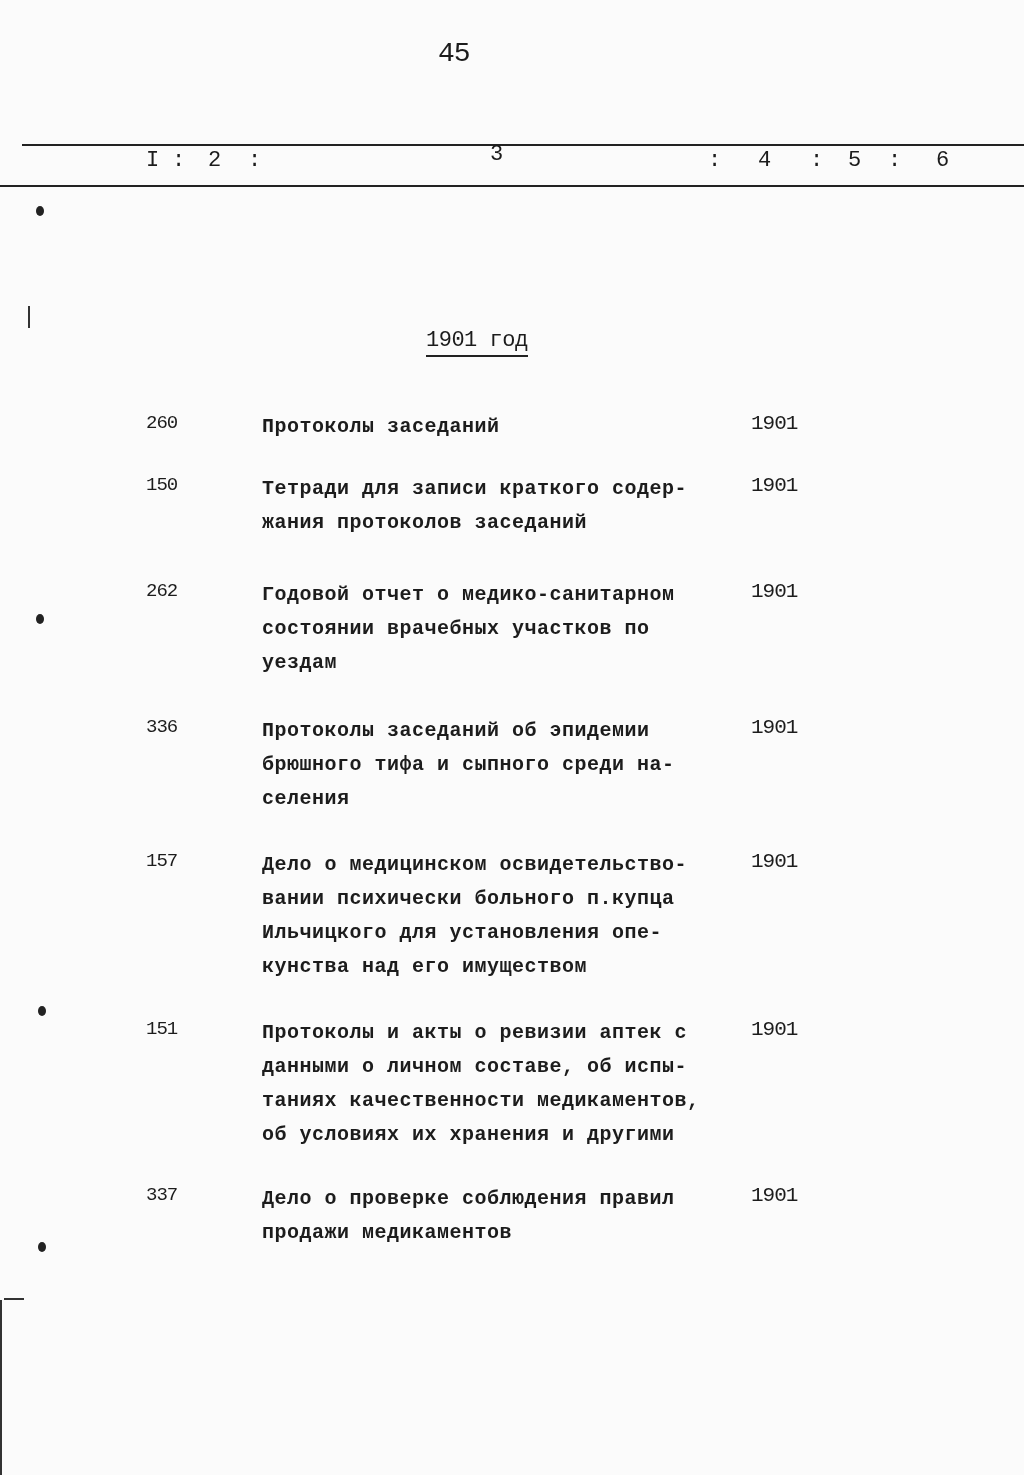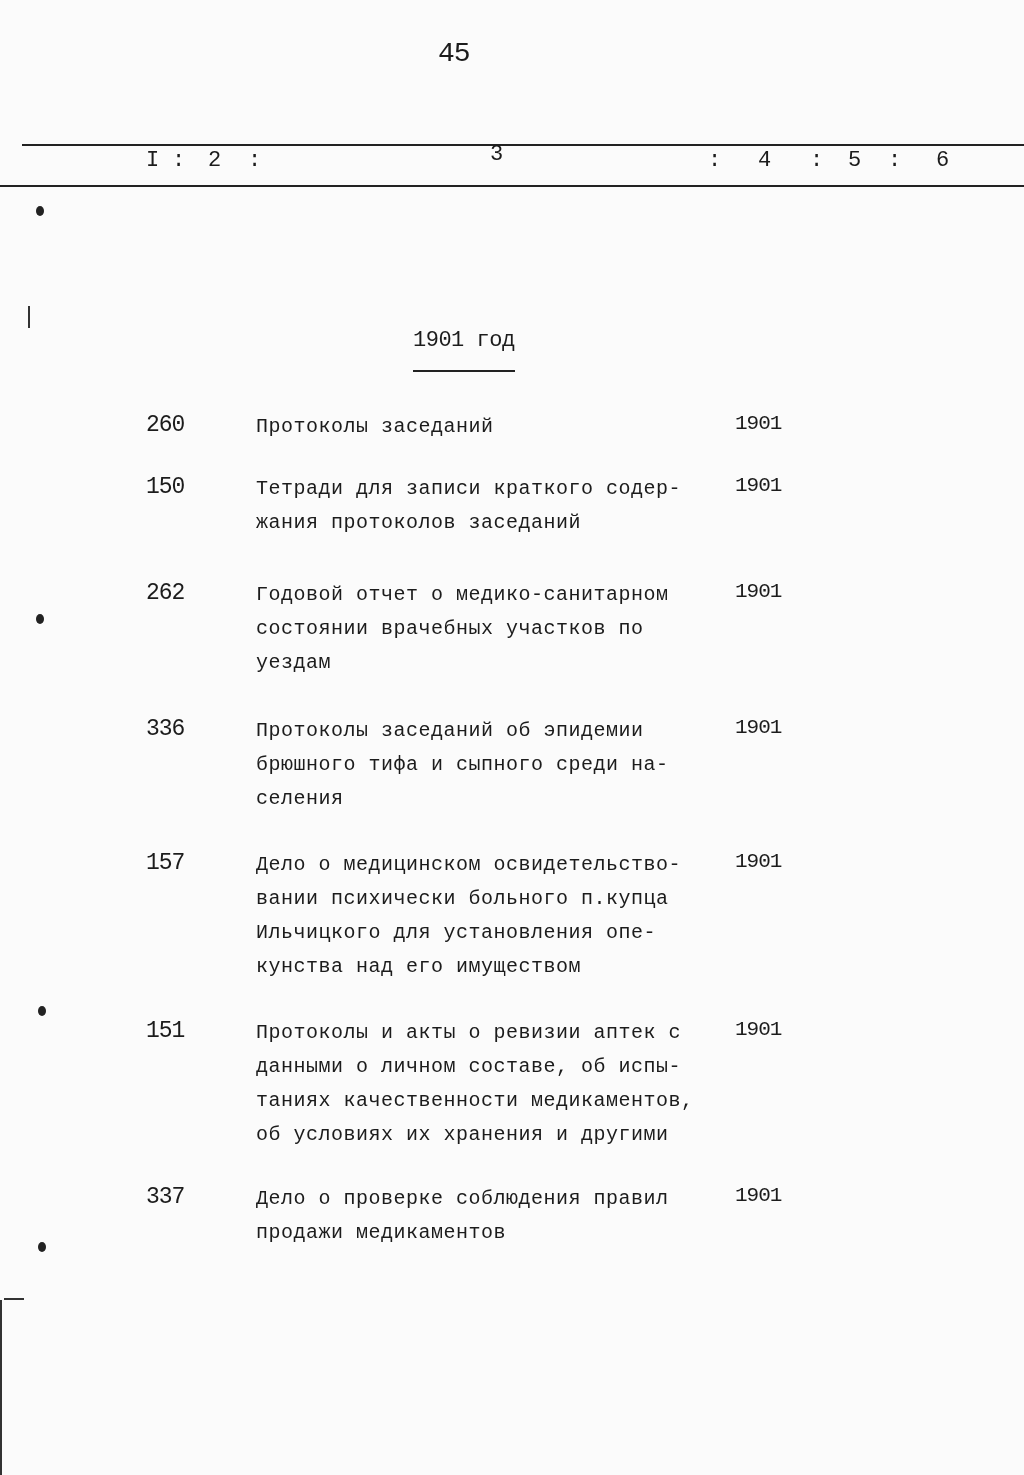--- a/index.html
+++ b/index.html
@@ -5,25 +5,25 @@
   html, body { margin:0; padding:0; }
   body {
     width:1024px; height:1475px; background:#fbfbfb; position:relative; overflow:hidden;
     font-family: "Liberation Mono", "DejaVu Sans Mono", monospace; color:#1c1c1c;
   }
   .page-num { position:absolute; left:438px; top:38px; font-size:28px; letter-spacing:-1px; }
   .rule { position:absolute; left:22px; width:1002px; height:2px; background:#222; }
   .rule.top { top:144px; }
   .rule.bottom { top:185px; left:0; width:1024px; }
   .colhdr { position:absolute; top:148px; font-size:22px; }
-  .title { position:absolute; left:413px; top:328px; font-size:22px; border-bottom:2px solid #222; padding-bottom:17px; letter-spacing:-0.5px; }
+  .title { position:absolute; left:426px; top:328px; font-size:22px; border-bottom:2px solid #222; padding-bottom:2px; letter-spacing:-0.5px; }
   .entry { position:absolute; left:0; width:1024px; }
-  .entry .num { position:absolute; left:146px; font-size:23px; letter-spacing:-1px; }
-  .entry .desc { position:absolute; left:256px; width:460px; font-size:20px; line-height:34px; white-space:pre-line; letter-spacing:0.5px; }
-  .entry .year { position:absolute; left:735px; font-size:21px; letter-spacing:-1px; }
+  .entry .num { position:absolute; left:146px; font-size:19px; letter-spacing:-1px; }
+  .entry .desc { position:absolute; left:262px; width:460px; font-size:20px; line-height:34px; white-space:pre-line; letter-spacing:0.5px;font-weight:bold; }
+  .entry .year { position:absolute; left:751px; font-size:21px; letter-spacing:-1px; }
   .dot { position:absolute; width:8px; height:10px; border-radius:50%; background:#222; }
   .mark { position:absolute; background:#333; }
 </style>
 </head>
 <body>
 
 <div class="page-num">45</div>
 
 <div class="rule top"></div>
 <div>

